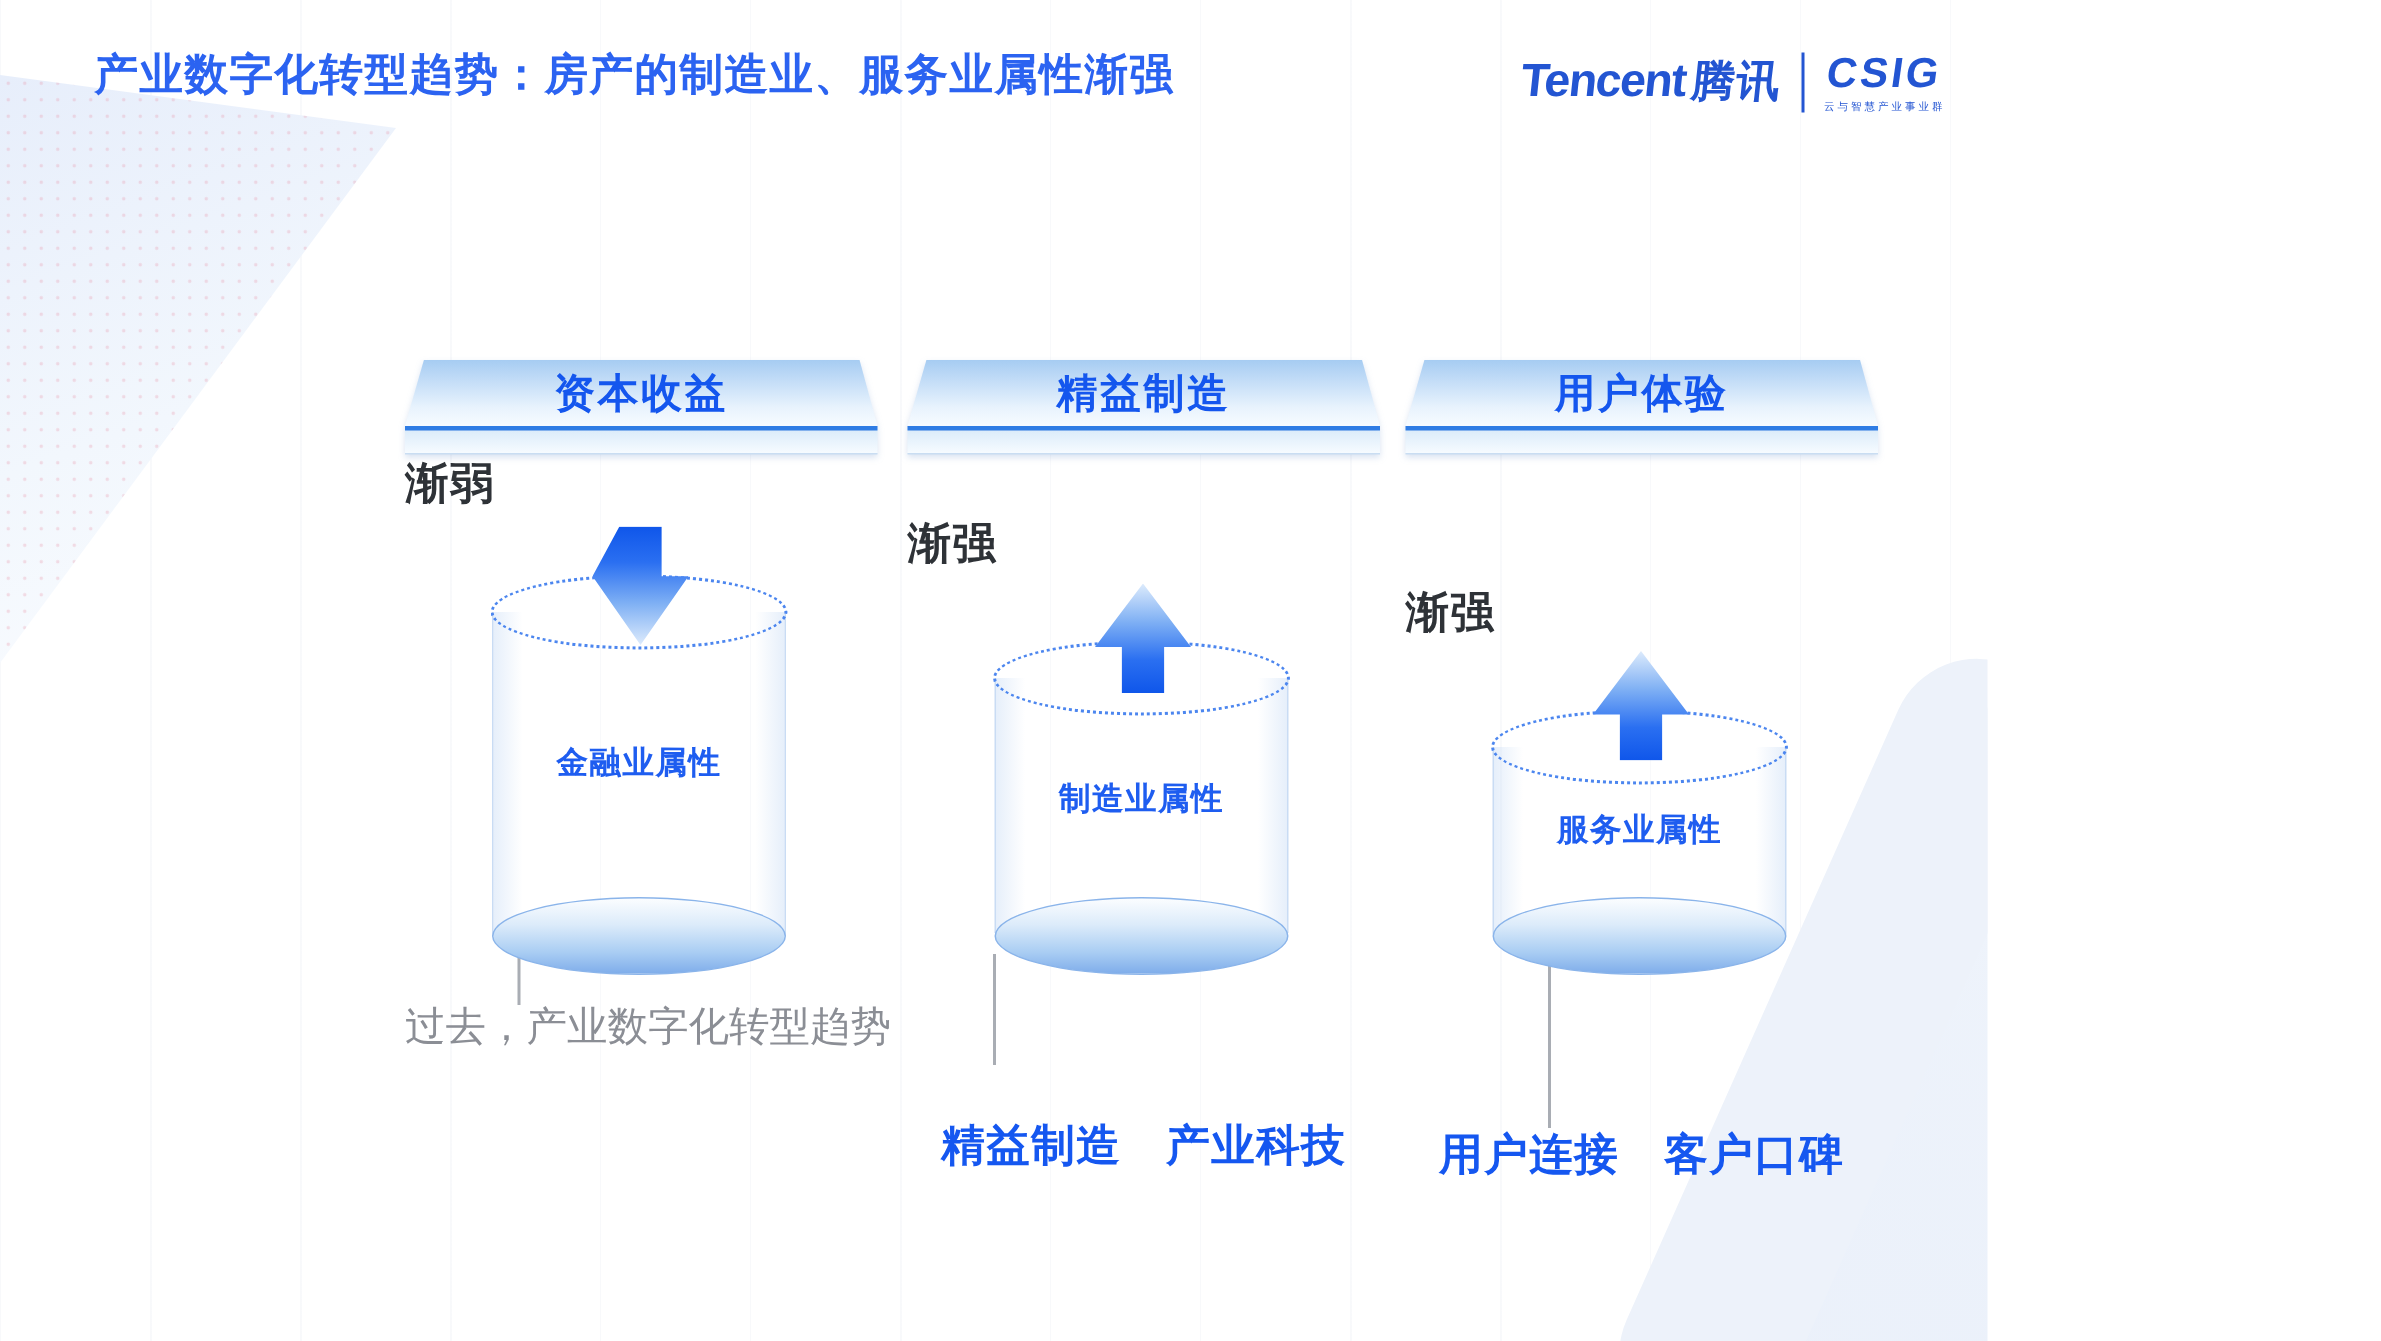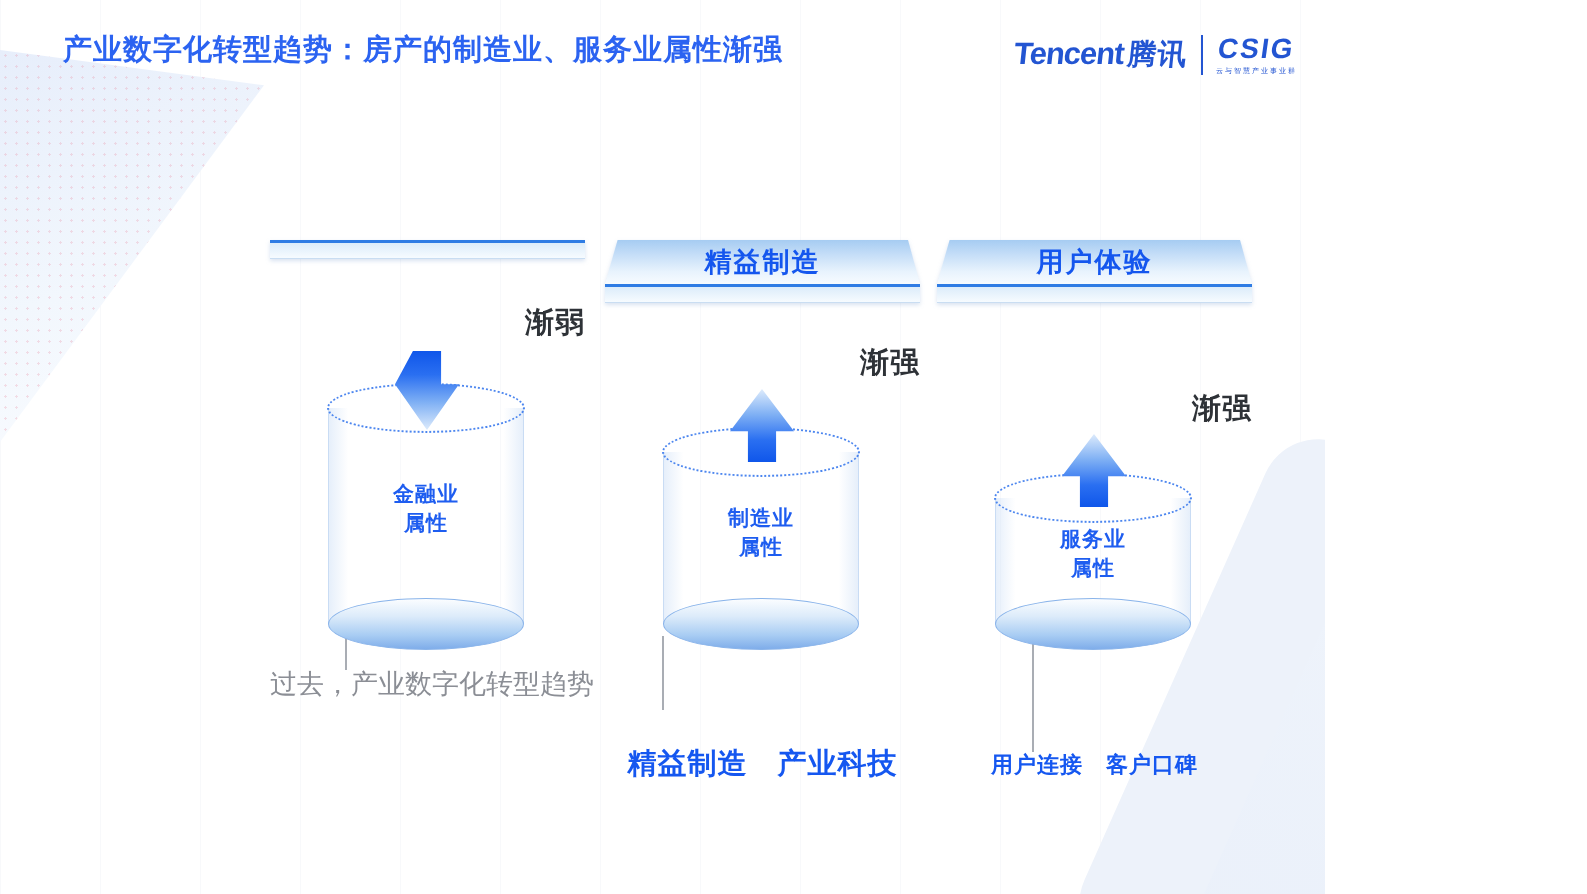--- a/index.html
+++ b/index.html
@@ -39,21 +39,21 @@
 
   .banner{position:absolute;top:240px;left:0;width:315px;z-index:4;
     filter:drop-shadow(0 2px 2px rgba(100,140,200,0.25));}
   .banner-surface{height:44px;display:flex;align-items:center;justify-content:center;
     clip-path:polygon(4% 0,96.2% 0,100% 100%,0 100%);
     background:linear-gradient(180deg,#a6ccf2 0%,#c2dcf7 30%,#e8f3fd 72%,#f7fbff 100%);}
   .banner-label{font-size:27px;font-weight:bold;color:#1456ee;letter-spacing:2px;}
   .banner-strip{height:15px;background:linear-gradient(180deg,#dcecfa 0%,#f6fbff 100%);
     border-top:3px solid #2f7ce4;border-bottom:1px solid #c9ddf2;}
 
-  .trend{position:absolute;width:100%;text-align:right;z-index:5;
+  .trend{position:absolute;width:100%;text-align:left;z-index:5;
     font-size:29px;font-weight:600;color:#2e3237;letter-spacing:1px;}
   #col1 .trend{top:303px;} #col2 .trend{top:343px;} #col3 .trend{top:389px;}
 
   .arrow{position:absolute;left:125px;width:64px;z-index:6;}
   .arrow-down{clip-path:polygon(28% 0,72% 0,72% 42%,100% 42%,50% 100%,0 42%);
     background:linear-gradient(180deg,#0f56ea 0%,#2a6ff1 30%,#7fb0f4 65%,#ddebfc 100%);}
   .arrow-up{clip-path:polygon(50% 0,100% 58%,72% 58%,72% 100%,28% 100%,28% 58%,0 58%);
     background:linear-gradient(180deg,#ddebfc 0%,#7fb0f4 35%,#2a6ff1 70%,#0f56ea 100%);}
   #col1 .arrow{top:351px;height:79px;}
   #col2 .arrow{top:389px;height:73px;}
@@ -68,36 +68,36 @@
     background:linear-gradient(90deg,rgba(205,223,246,0.5) 0%,rgba(255,255,255,0) 10%,
       rgba(255,255,255,0) 90%,rgba(205,223,246,0.5) 100%);}
   #col1 .cyl-body{top:408px;height:216px;}
   #col2 .cyl-body{top:452px;height:170px;}
   #col3 .cyl-body{top:498px;height:125px;}
 
   .cyl-bottom{position:absolute;left:58px;width:196px;height:52px;top:598px;box-sizing:border-box;
     border-radius:50%;z-index:3;border:1px solid #8ab4ea;
     background:linear-gradient(180deg,#fbfdff 0%,#dcebfa 35%,#a9cdf3 72%,#7fadea 100%);}
 
-  .cyl-label{position:absolute;left:58px;width:196px;display:flex;flex-direction:column;
+  .cyl-label{position:absolute;left:58px;width:196px;display:flex;flex-direction:row;
     align-items:center;justify-content:center;z-index:5;
     color:#1e5df0;font-weight:bold;font-size:21px;line-height:29px;letter-spacing:1px;}
   #col1 .cyl-label{top:408px;height:200px;}
   #col2 .cyl-label{top:452px;height:160px;}
   #col3 .cyl-label{top:498px;height:110px;}
 
   .leader{position:absolute;width:2px;background:#a9adb4;z-index:1;}
   #col1 .leader{left:75px;top:620px;height:50px;}
   #col2 .leader{left:57px;top:636px;height:74px;}
   #col3 .leader{left:95px;top:640px;height:112px;}
 
   .caption{position:absolute;width:100%;white-space:nowrap;z-index:5;}
   #col1 .caption{top:666px;text-align:left;color:#8b8e95;font-size:27px;font-weight:400;}
   #col2 .caption{top:708px;text-align:center;color:#1557f0;font-size:29px;font-weight:bold;letter-spacing:1px;margin-top:36px;}
-  #col3 .caption{top:750px;text-align:center;color:#1557f0;font-size:22px;font-weight:bold;letter-spacing:1px;}
+  #col3 .caption{top:750px;text-align:center;color:#1557f0;font-size:29px;font-weight:bold;letter-spacing:1px;}
 </style>
 </head>
 <body>
 
 <div id="stage">
 
   <div class="bg-grid"></div>
   <div class="bg-tri"></div>
   <div class="stripe stripe-a"></div>
   <div class="stripe stripe-b"></div>
@@ -112,20 +112,23 @@
     </div>
     <div class="brand-divider"></div>
     <div class="csig">
       <span class="csig-word">CSIG</span>
       <span class="csig-sub">云与智慧产业事业群</span>
     </div>
   </div>
 
   <div class="column" id="col1">
     <div class="banner">
+      <div class="banner-surface">
+        <span class="banner-label">资本收益</span>
+      </div>
       <div class="banner-strip"></div>
     </div>
     <div class="trend">渐弱</div>
     <div class="arrow arrow-down"></div>
     <div class="cyl-top"></div>
     <div class="cyl-body"></div>
     <div class="cyl-bottom"></div>
     <div class="cyl-label">
       <span>金融业</span>
       <span>属性</span>

